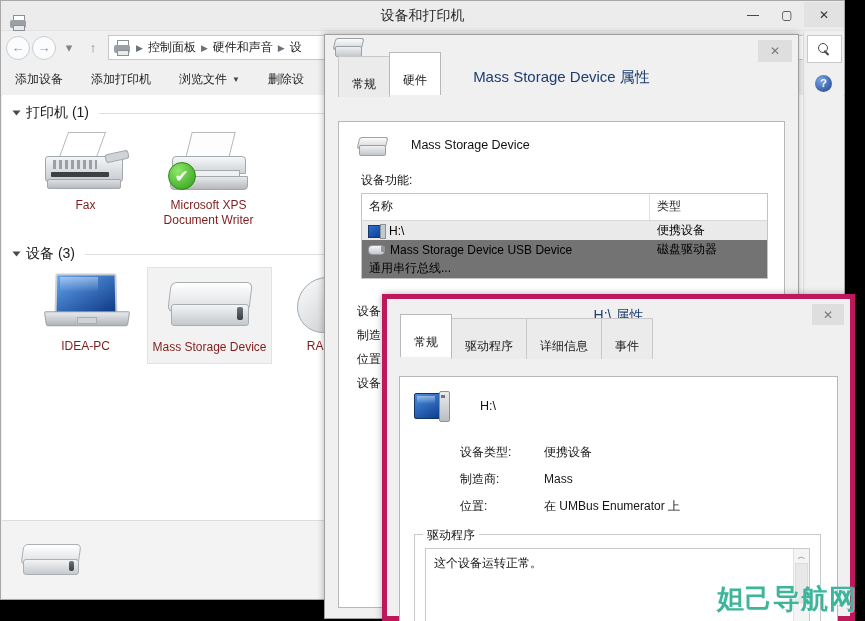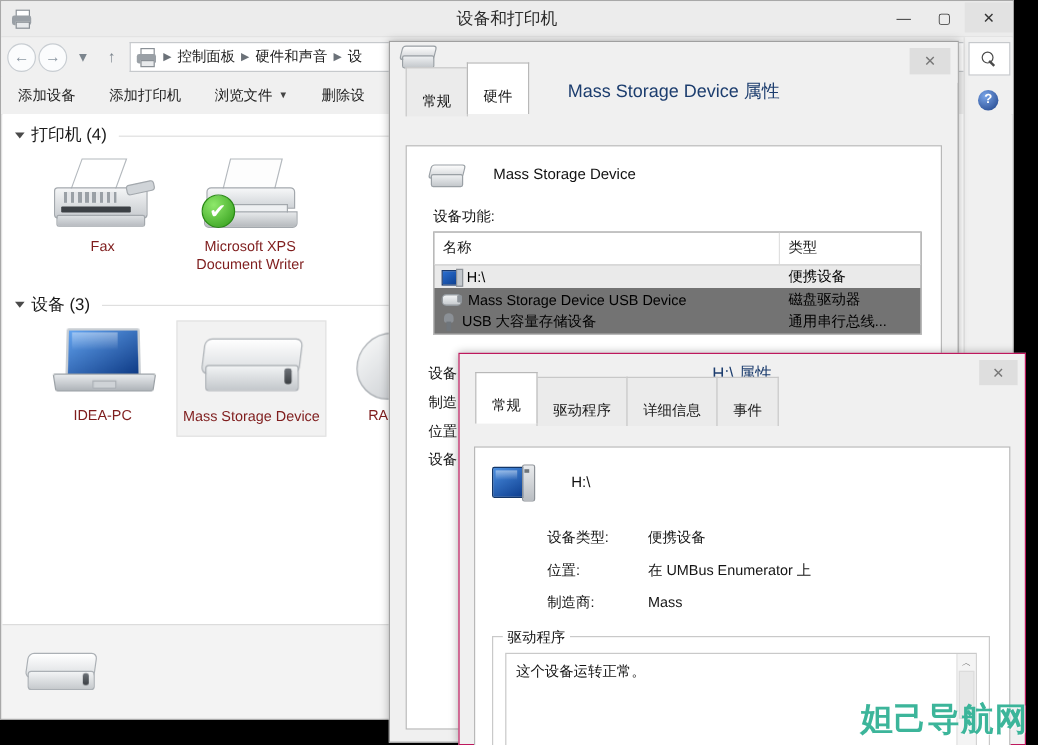--- a/index.html
+++ b/index.html
@@ -18,21 +18,21 @@
   #main-window{
     left:0;top:0;width:845px;height:600px;
     background:#f0f0f0;
     border:1px solid #a8a8a8;
     box-shadow:0 0 6px rgba(0,0,0,.35);
   }
   #main-titlebar{
     height:29px;background:#ececec;
     border-bottom:1px solid #e3e3e3;
     position:relative;
-    display:flex;align-items:center;
+    display:flex;align-items:flex-end;
   }
   #main-title{
     position:absolute;left:0;right:0;text-align:center;
     font-size:14px;color:#2b2b2b;line-height:29px;
     pointer-events:none;
   }
   .titlebar-icon{
     margin-left:8px;width:20px;height:20px;position:relative;flex:none;
   }
   .win-buttons{position:absolute;right:0;top:0;height:29px;display:flex;}
@@ -175,21 +175,21 @@
   .lv-row.sel{background:#eaeaea;}
   .lv-row .c1{flex:1;display:flex;align-items:center;gap:5px;padding-left:6px;font-size:12px;white-space:nowrap;}
   .lv-row .c2{width:110px;padding-left:7px;font-size:12px;white-space:nowrap;}
   #msd-fields{padding:20px 0 0 18px;}
   .fld{display:flex;font-size:12px;line-height:24px;color:#141414;}
   .fld-k{width:66px;}
 
   
   #hdrive-dialog{
     left:382px;top:294px;width:473px;height:327px;
-    background:#f0f0f0;border:1px solid #be185d;
+    background:#f0f0f0;border:5px solid #be185d;
     box-shadow:0 0 7px rgba(0,0,0,.3);
   }
   #hd-titlebar{height:32px;position:relative;}
   #hd-title{
     position:absolute;left:0;right:0;text-align:center;line-height:32px;
     font-size:14px;color:#1c3d6e;
   }
   #hd-close{
     position:absolute;right:6px;top:5px;width:32px;height:21px;
     background:#dedede;display:flex;align-items:center;justify-content:center;
@@ -376,21 +376,21 @@
     </div>
     <div class="cmd-item">
       <span>删除设</span>
     </div>
   </div>
 
   <div id="content-area">
 
     <div class="group-header">
       <span class="group-tri"></span>
-      <span class="group-title">打印机 (4)</span>
+      <span class="group-title">打印机 (1)</span>
       <span class="group-rule"></span>
     </div>
     <div class="icon-row">
       <div class="icon-cell">
         <span class="gfax">
           <span class="tray"></span>
             <span class="base"></span>
             <span class="keys"></span>
           <span class="slot"></span>
             <span class="hs"></span>
@@ -520,27 +520,20 @@
         <span class="c1">
           <span class="ico usbdrive-ico">
               <span class="b"></span>
               <span class="cap"></span>
             </span>
           <span>Mass Storage Device USB Device</span>
         </span>
         <span class="c2">磁盘驱动器</span>
       </div>
       <div class="lv-row">
-        <span class="c1">
-          <span class="ico usbplug-ico">
-              <span class="head"></span>
-              <span class="stem"></span>
-            </span>
-          <span>USB 大容量存储设备</span>
-        </span>
         <span class="c2">通用串行总线...</span>
       </div>
     </div>
 
     <div id="msd-fields">
       <div class="fld">
         <span class="fld-k">设备</span>
       </div>
       <div class="fld">
         <span class="fld-k">制造</span>
@@ -578,26 +571,26 @@
       </span>
       <span id="hd-devname">H:\</span>
     </div>
 
     <div id="hd-fields">
       <div class="hfld">
         <span class="hfld-k">设备类型:</span>
         <span>便携设备</span>
       </div>
       <div class="hfld">
+        <span class="hfld-k">制造商:</span>
+        <span>Mass</span>
+      </div>
+      <div class="hfld">
         <span class="hfld-k">位置:</span>
         <span>在 UMBus Enumerator 上</span>
-      </div>
-      <div class="hfld">
-        <span class="hfld-k">制造商:</span>
-        <span>Mass</span>
       </div>
     </div>
 
     <div id="hd-status">
       <span id="hd-status-legend">驱动程序</span>
       <div id="hd-status-box">
         <div id="hd-status-text">这个设备运转正常。</div>
         <div id="hd-scroll">
           <div class="scroll-arrow">︿</div>
           <div id="hd-scroll-thumb"></div>

